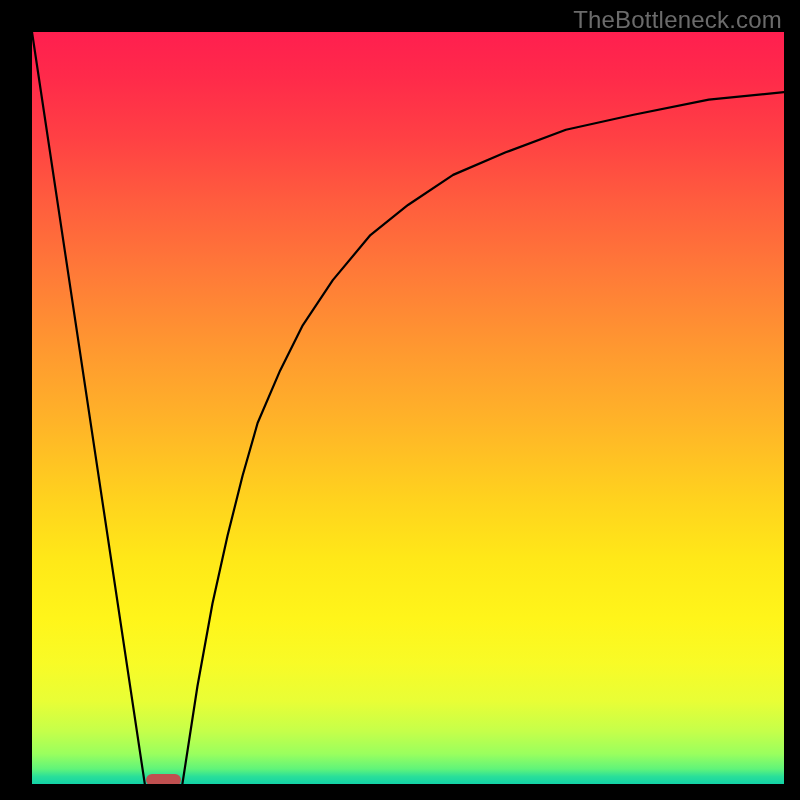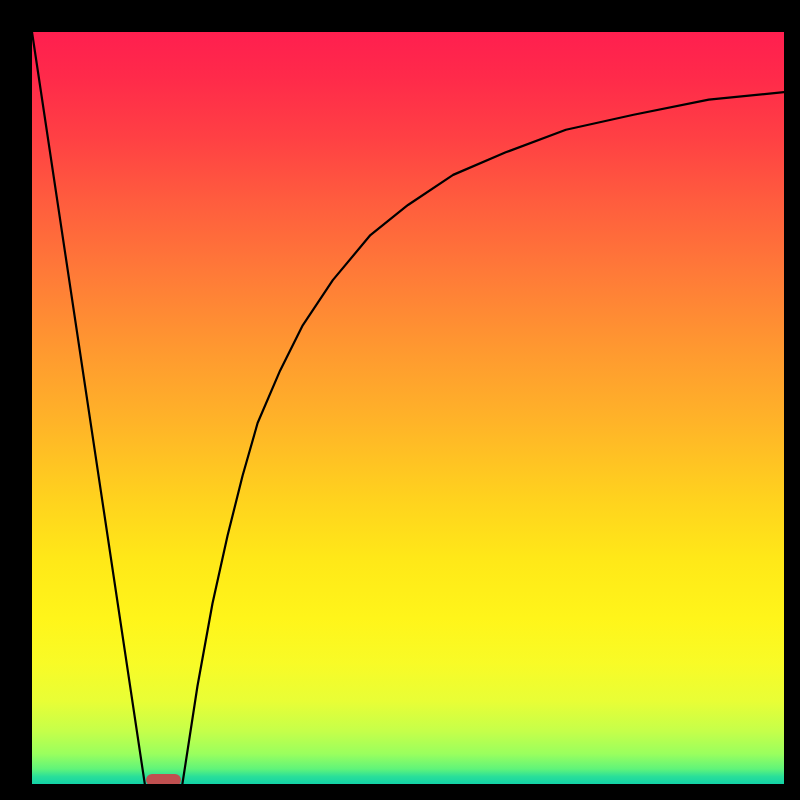--- a/index.html
+++ b/index.html
@@ -89,14 +89,15 @@
     <div class="gradient-bg"></div>
 
     <svg class="curve-svg" viewBox="0 0 752 752" preserveAspectRatio="none">
       <polyline id="left-line" points="0.00,0.00 112.80,752.00"></polyline>
       <polyline id="right-curve" points="150.40,752.00 165.44,654.24 180.48,571.52 195.52,503.84 210.56,443.68 225.60,391.04 248.16,338.40 270.72,293.28 300.80,248.16 338.40,203.04 376.00,172.96 421.12,142.88 473.76,120.32 533.92,97.76 601.60,82.72 676.80,67.68 752.00,60.16"></polyline>
     </svg>
 
     <div id="marker" class="marker" style="left: 114.304px; width: 34.592px; top: 742.24px;"></div>
   </div>
 
+  <div class="watermark">TheBottleneck.com</div>
 
 </div>
 
 </body></html>

